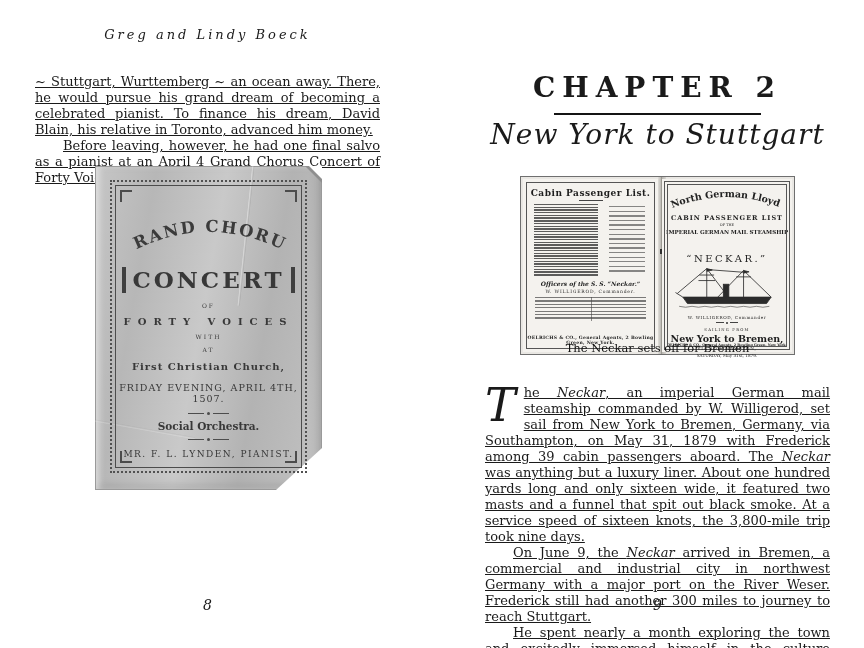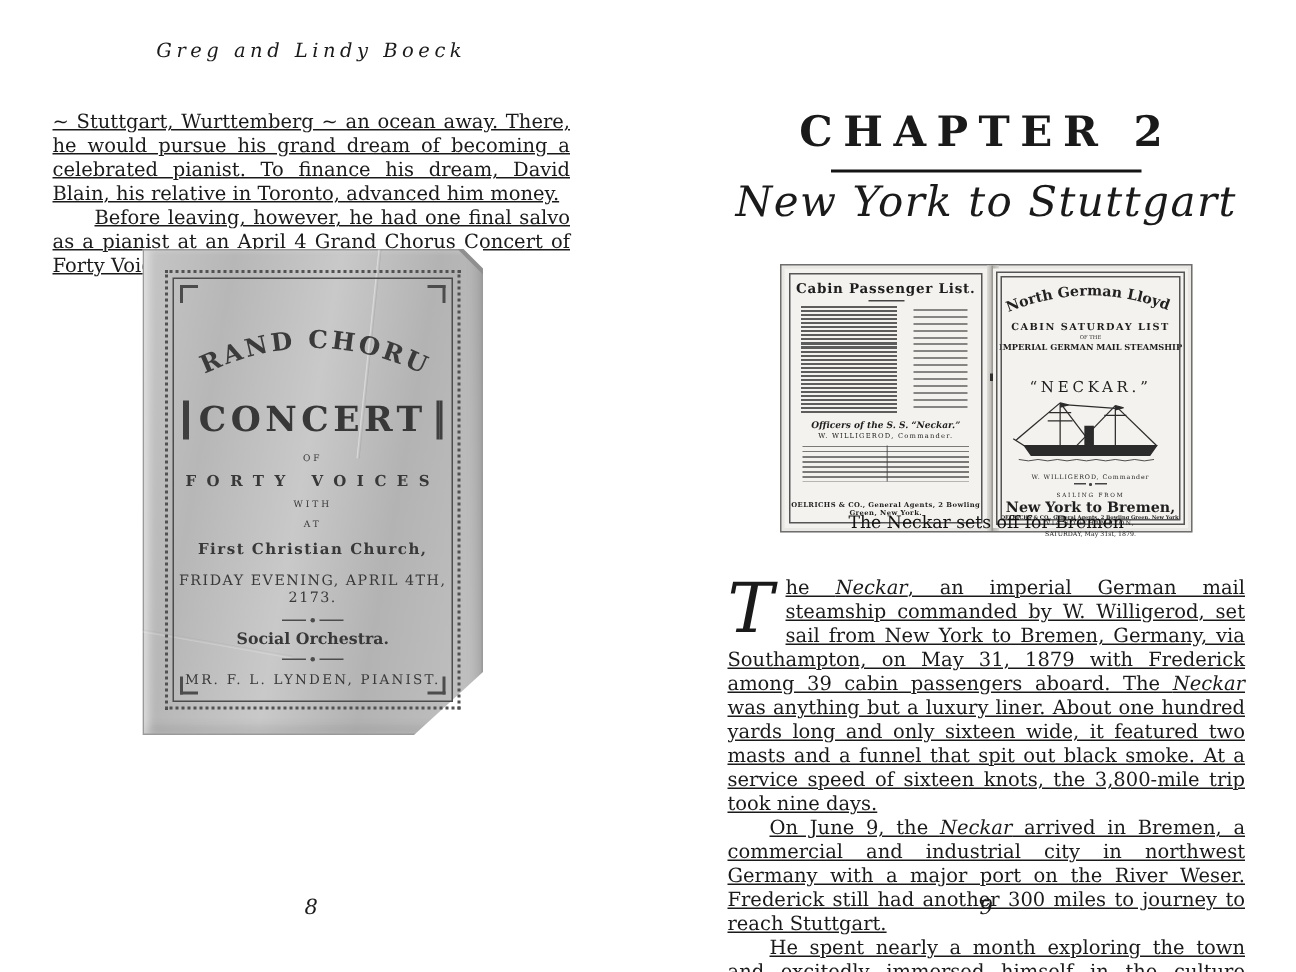--- a/index.html
+++ b/index.html
@@ -148,21 +148,21 @@
             <span class="cbrk"></span>
             <span class="concert-word">CONCERT</span>
             <span class="cbrk"></span>
           </div>
 
           <div class="tiny-word">OF</div>
           <div class="forty">FORTY VOICES</div>
           <div class="tiny-word" style="margin-top:6px;">WITH</div>
           <div class="tiny-word" style="margin-top:6px;">AT</div>
           <div class="church">First Christian Church,</div>
-          <div class="dateline">FRIDAY EVENING, APRIL 4TH, 2173.</div>
+          <div class="dateline">FRIDAY EVENING, APRIL 4TH, 1507.</div>
           <div class="divider">
               <span class="bar"></span>
               <span class="dot"></span>
               <span class="bar"></span>
             </div>
           <div class="orchestra">Social Orchestra.</div>
           <div class="divider" style="margin-top:6px;">
               <span class="bar"></span>
               <span class="dot"></span>
               <span class="bar"></span>
@@ -206,21 +206,21 @@
       <div class="doc doc-right">
         <div class="doc-border double">
           <svg width="116" height="24" viewBox="0 0 116 24" style="margin-top:3px;">
             <defs>
                 <path id="arc2" d="M 6 22 Q 58 2 110 22" fill="none"></path>
               </defs>
             <text font-family="DejaVu Serif, serif" font-size="9.5" font-weight="bold" fill="#222">
               <textPath href="#arc2" startOffset="50%" text-anchor="middle">North German Lloyd.</textPath>
             </text>
           </svg>
-          <div class="rd-line1">CABIN SATURDAY LIST</div>
+          <div class="rd-line1">CABIN PASSENGER LIST</div>
           <div class="rd-ofthe">OF THE</div>
           <div class="rd-line3">IMPERIAL GERMAN MAIL STEAMSHIP</div>
           <div class="rd-ship-name">“NECKAR.”</div>
 
           <svg width="112" height="46" viewBox="0 0 112 50">
             <g stroke="#2b2b2b" stroke-width="0.9" fill="none">
               <path d="M8 36 L104 36 L99 43 L13 43 Z" fill="#2b2b2b"></path>
               <line x1="8" y1="36" x2="0" y2="31"></line>
               <line x1="34" y1="36" x2="34" y2="5"></line>
               <line x1="74" y1="36" x2="74" y2="7"></line>

